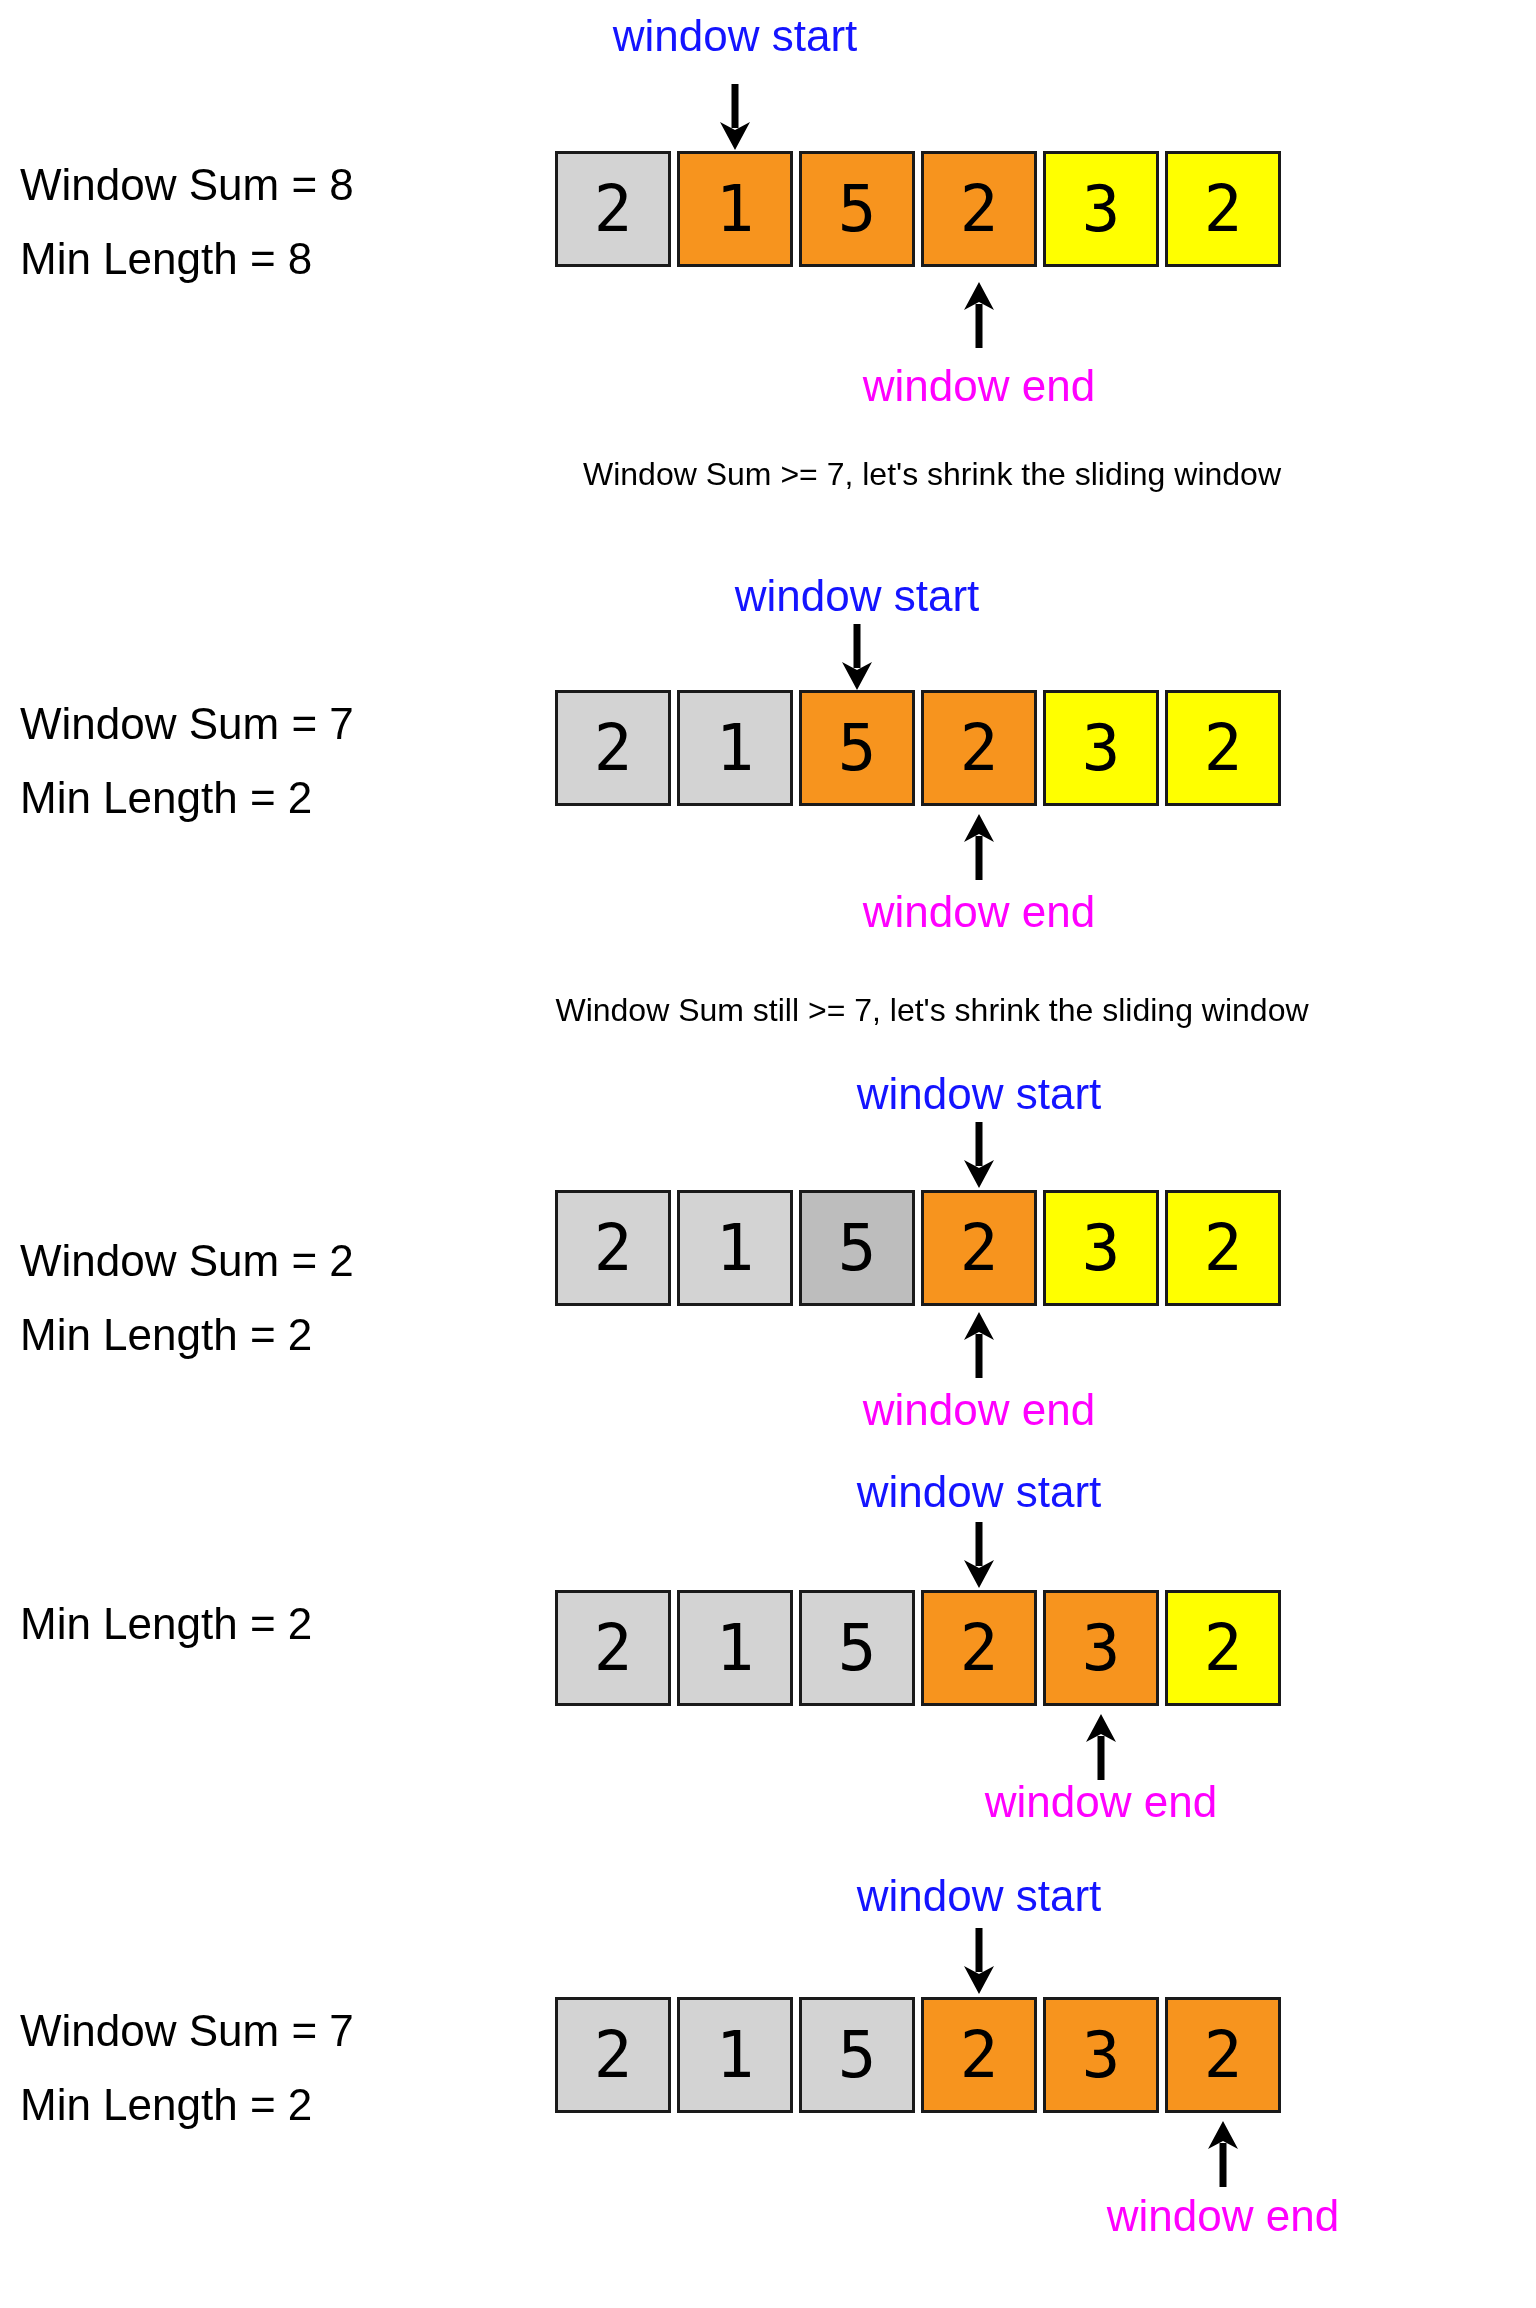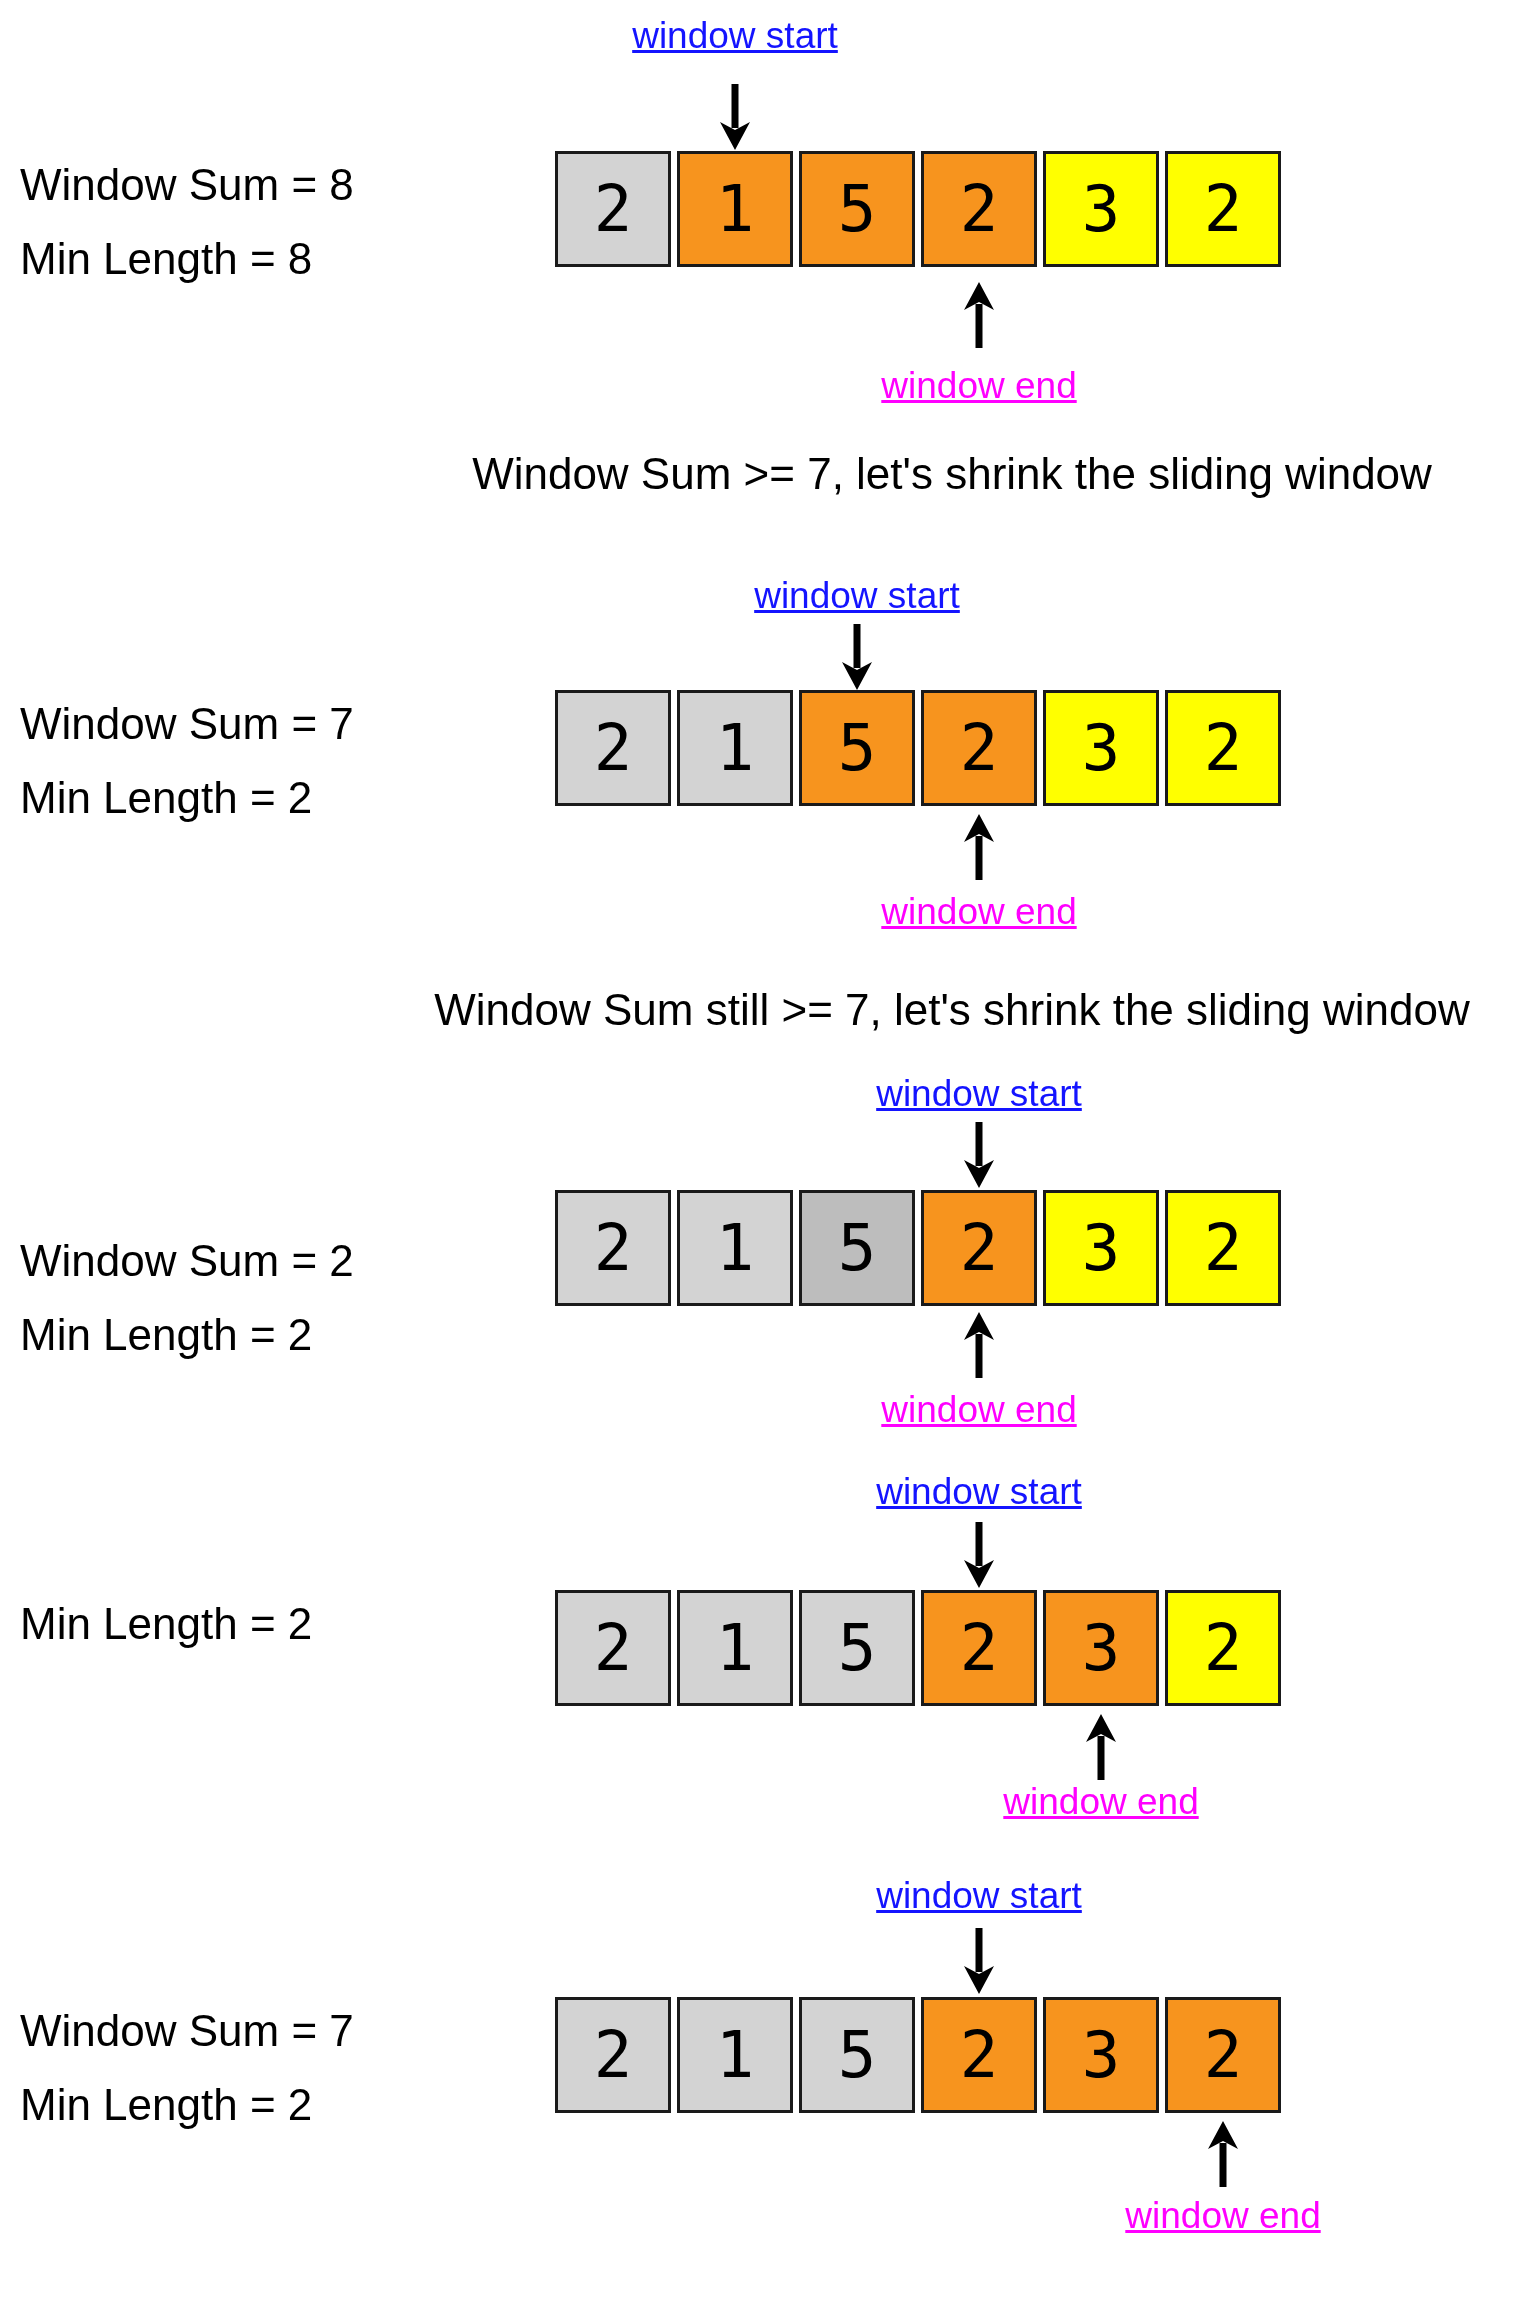--- a/index.html
+++ b/index.html
@@ -18,31 +18,30 @@
     width:116px;height:116px;box-sizing:border-box;border:3px solid #1a1a1a;
     display:flex;align-items:center;justify-content:center;
     font-family:"DejaVu Sans Mono",monospace;font-size:64px;color:#000;
   }
   .cell--gray{background:var(--cell_gray,#d3d3d3);}
   .cell--gray_dark{background:var(--cell_gray_dark,#bdbdbd);}
   .cell--orange{background:var(--cell_orange,#f7941e);}
   .cell--yellow{background:var(--cell_yellow,#ffff00);}
   
   .ann{
-    position:absolute;white-space:nowrap;font-size:37px;line-height:52px;
+    position:absolute;white-space:nowrap;font-size:44px;line-height:52px;
     transform:translateX(-50%);
-    text-decoration:underline;
   }
   .ann--start{color:var(--start_label_color,#1414ff);}
   .ann--end{color:var(--end_label_color,#ff00ff);}
   .arrow{position:absolute;width:40px;height:66px;transform:translateX(-50%);}
   .arrow svg{display:block;}
   .divider{
-    position:absolute;left:952px;transform:translateX(-50%);white-space:nowrap;
-    font-size:44px;line-height:52px;color:var(--text_color,#000);
+    position:absolute;left:932px;transform:translateX(-50%);white-space:nowrap;
+    font-size:32px;line-height:52px;color:var(--text_color,#000);
   }
 </style>
 </head>
 <body>
 
 <div class="canvas">
 
   <div class="ann ann--start cell-anchor" style="top: 10px; left: 735px;">window start</div>
   <div class="arrow cell-anchor" style="top: 84px; left: 735px;">
     <svg width="40" height="66" viewBox="0 0 40 66">

